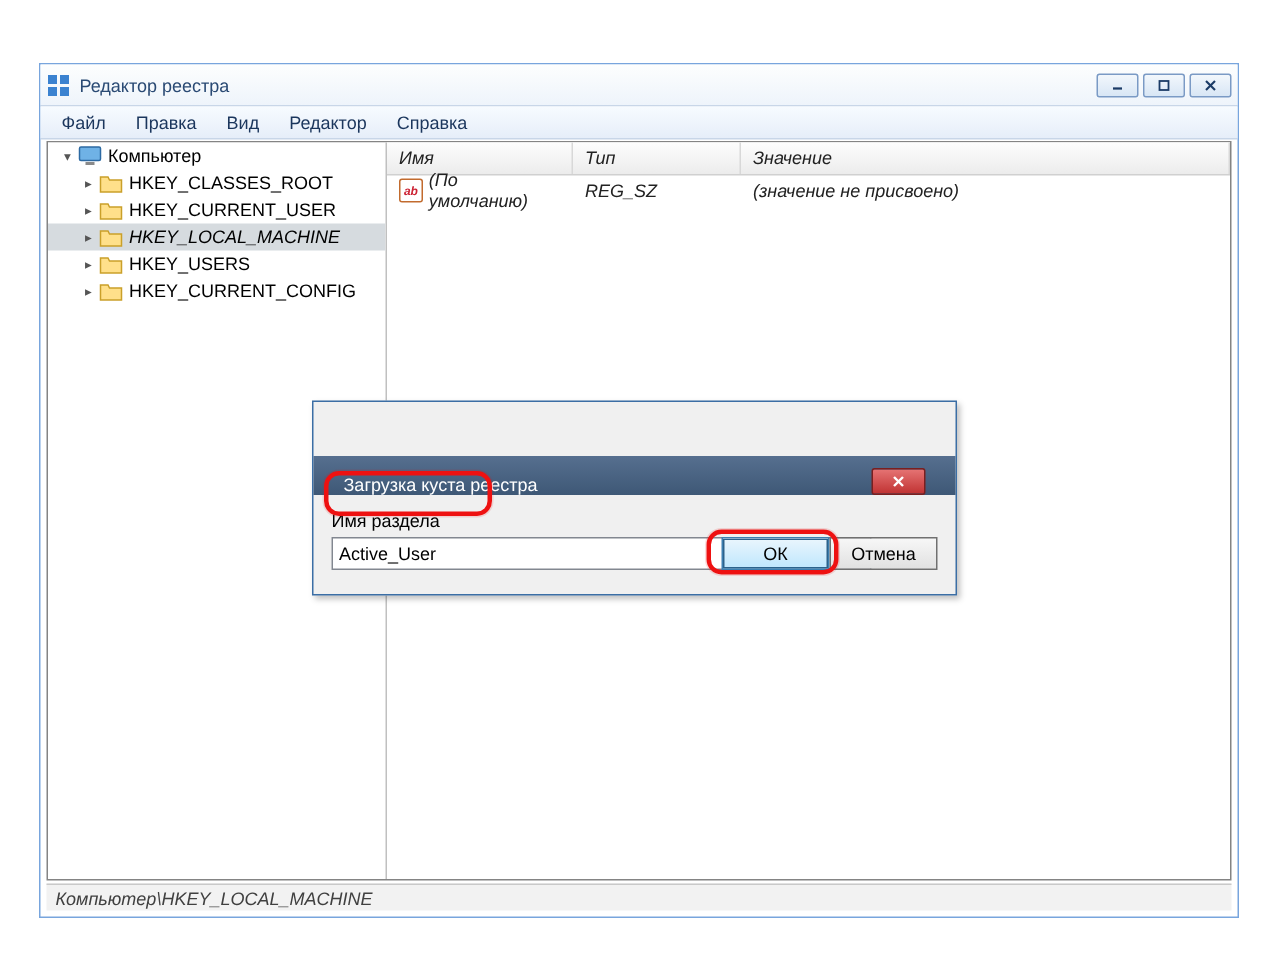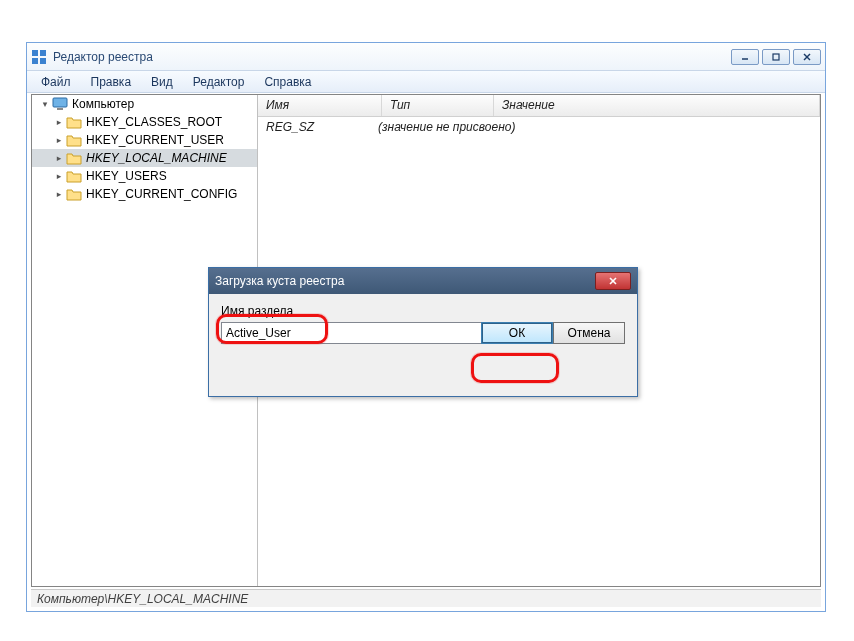--- a/index.html
+++ b/index.html
@@ -37,21 +37,21 @@
 .list-row { display:flex; height:20px; align-items:center;}
 .list-row .cell { padding: 0 8px; font-style: italic; color:#222;}
 .list-row .cell.name { width:124px; display:flex; align-items:center; gap:4px;}
 .list-row .cell.type { width:112px;}
 .list-row .cell.val { flex:1;}
 
 .statusbar { position:absolute; left:4px; right:4px; bottom:4px; height:18px; background:#f2f2f2; border-top:1px solid #c9c9c9; padding:2px 6px; color:#404040; font-style:italic;}
 
 
 .dialog { position:absolute; left:208px; top:267px; width:430px; height:130px; border:1px solid #3b6ea5; background:#f0f0f0; box-shadow: 2px 2px 4px rgba(0,0,0,0.25);}
-.dlg-titlebar { height:26px; background: linear-gradient(#566f8f,#3e5876); display:flex; align-items:center; padding:0 6px; }
+.dlg-titlebar { height:26px; background: linear-gradient(#566f8f,#3e5876); display:flex; align-items:flex-end; padding:0 20px;margin-top:36px; }
 .dlg-title { color:#fff; flex:1; font-size:12px;}
 .dlg-close { width:36px; height:18px; background:linear-gradient(#e57373,#c13333); border:1px solid #7a1f1f; border-radius:2px; display:flex; align-items:center; justify-content:center; cursor:pointer;}
 .dlg-close svg { width:10px; height:10px; }
 .dlg-body { padding:10px 12px 8px 12px; position:relative;}
 .dlg-label { color:#000; margin-bottom:4px;}
 .dlg-input { width: 360px; height:22px; border:1px solid #828790; background:#fff; padding:2px 4px; font-size:12px; font-family: inherit; }
 .dlg-btnrow { position:absolute; right:12px; bottom:8px; display:flex; gap:0;}
 .dlg-btn { width:72px; height:22px; border:1px solid #707070; background:linear-gradient(#f7f7f7,#e1e1e1); cursor:pointer; font-size:12px;}
 .dlg-btn.default { border:1px solid #3c7fb1; background:linear-gradient(#eaf6fd,#bee6fd); box-shadow:0 0 0 1px #2c628b inset;}
 
@@ -169,20 +169,24 @@
     </div>
 
     <div class="list-pane">
       <div class="list-header">
         <div class="col name">Имя</div>
         <div class="col type">Тип</div>
         <div class="col val">Значение</div>
       </div>
       <div id="list-rows">
           <div class="list-row">
+            <div class="cell name">
+              <span class="str-icon">ab</span>
+              <span>(По умолчанию)</span>
+            </div>
             <div class="cell type">REG_SZ</div>
             <div class="cell val">(значение не присвоено)</div>
           </div>
         </div>
     </div>
   </div>
 
   <div class="statusbar">
     <span>Компьютер\HKEY_LOCAL_MACHINE</span>
   </div>

